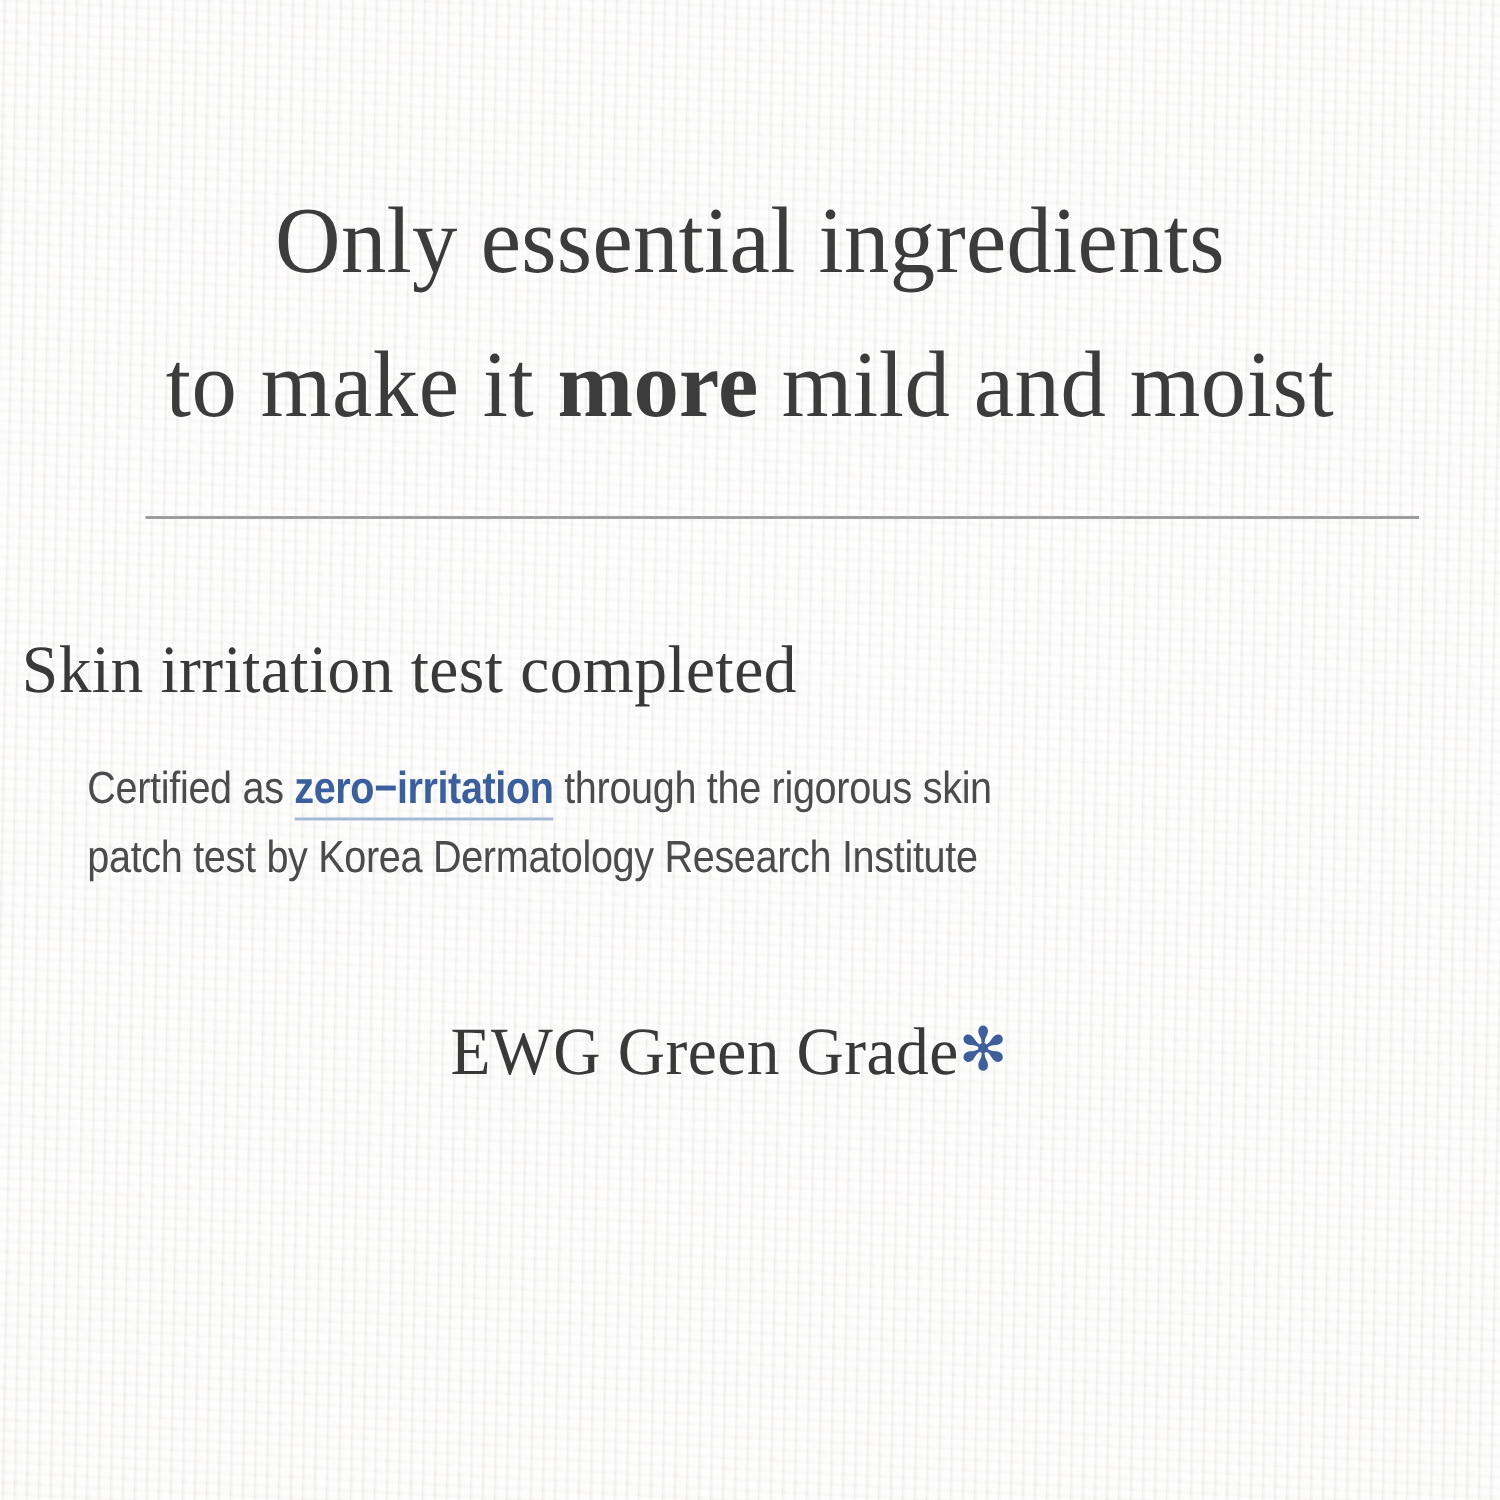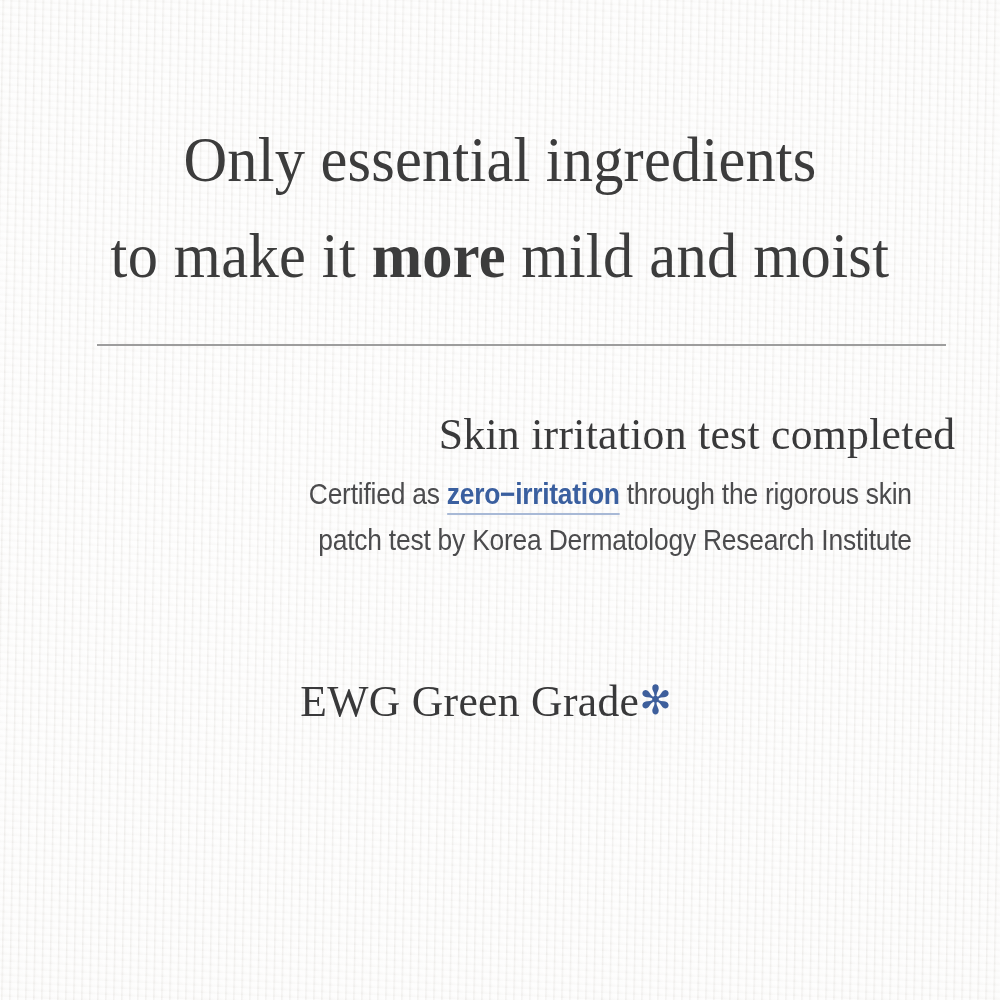--- a/index.html
+++ b/index.html
@@ -85,23 +85,23 @@
     top: 344px;
     width: 849px;
     height: 2px;
     background: #9d9d9d;
   }
 
   
   .section-irritation {
     position: absolute;
     left: 0;
-    top: 403px;
+    top: 415px;
     width: 970px;
-    text-align: right;
+    text-align: left;
   }
 
   .section-ewg {
     position: absolute;
     left: 0;
     top: 670px;
     width: 972px;
     text-align: center;
   }
 
@@ -123,21 +123,21 @@
   .asterisk-mark {
     color: #3e5f9c;
     font-size: 40px;
     font-family: "DejaVu Sans", sans-serif;
     line-height: 1;
     vertical-align: 0.06em;
     letter-spacing: 0;
   }
 
   .section-body {
-    margin-top: 6px;
+    margin-top: 26px;
   }
 
   .section-ewg .section-body {
     margin-top: 18px;
   }
 
   .section-body-line {
     font-family: "Liberation Sans", sans-serif;
     font-size: 30px;
     line-height: 46px;

